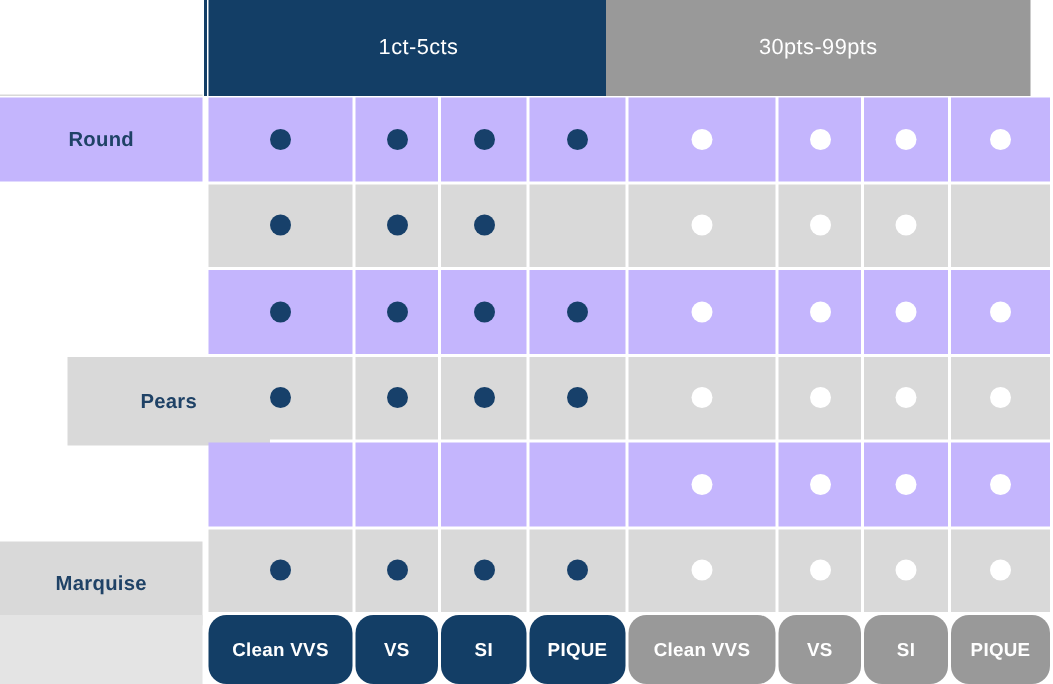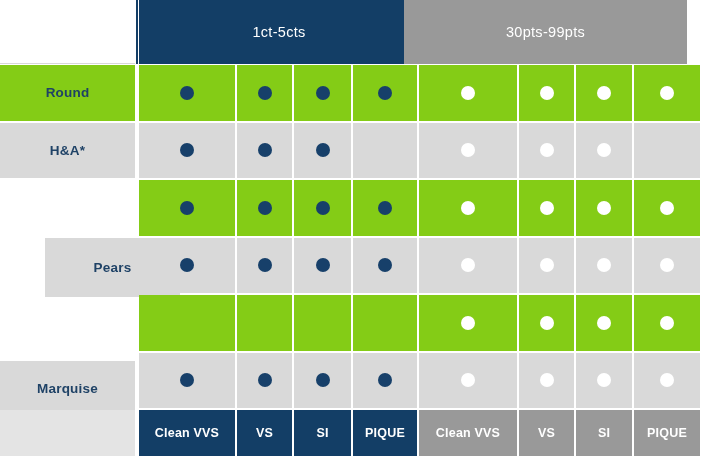--- a/index.html
+++ b/index.html
@@ -66,40 +66,41 @@
     left: 0;
     width: 135px;
     font-size: 13.5px;
     font-weight: bold;
     color: #1F4266;
     letter-spacing: .2px;
   }
 
   
   .datacell { }
-  .rowA { background: #84cc16; }
+  .rowA { background: #c4b5fd; }
   .rowB { background: #D9D9D9; }
 
   .dot {
     width: 14px;
     height: 14px;
     border-radius: 50%;
   }
   .dot.filled { background: #17406A; }
   .dot.hollow { background: #FFFFFF; }
   .dot.none  { background: transparent; }
 
   
   .clarity {
     height: 46px;
     top: 410px;
     font-size: 12.5px;
     font-weight: bold;
     color: #ffffff;
     letter-spacing: .2px;
+    border-radius: 12px;
   }
   .clarity.blue { background: #133E66; }
   .clarity.gray { background: #999999; }
   .clarity-blank {
     position: absolute;
     left: 0; top: 410px;
     width: 135px; height: 46px;
     background: #E4E4E4;
   }
 </style>
@@ -136,23 +137,20 @@
     </div>
     <div class="cell datacell rowA" style="left: 519px; width: 55px; top: 65px; height: 55.5px;">
       <span class="dot hollow"></span>
     </div>
     <div class="cell datacell rowA" style="left: 576px; width: 56px; top: 65px; height: 55.5px;">
       <span class="dot hollow"></span>
     </div>
     <div class="cell datacell rowA" style="left: 634px; width: 66px; top: 65px; height: 55.5px;">
       <span class="dot hollow"></span>
     </div>
-    <div class="cell rowlabel rowB" style="top: 122.5px; height: 55.5px;">
-      <span>H&amp;A*</span>
-    </div>
     <div class="cell datacell rowB" style="left: 139px; width: 96px; top: 122.5px; height: 55.5px;">
       <span class="dot filled"></span>
     </div>
     <div class="cell datacell rowB" style="left: 237px; width: 55px; top: 122.5px; height: 55.5px;">
       <span class="dot filled"></span>
     </div>
     <div class="cell datacell rowB" style="left: 294px; width: 57px; top: 122.5px; height: 55.5px;">
       <span class="dot filled"></span>
     </div>
     <div class="cell datacell rowB" style="left: 353px; width: 64px; top: 122.5px; height: 55.5px;">

